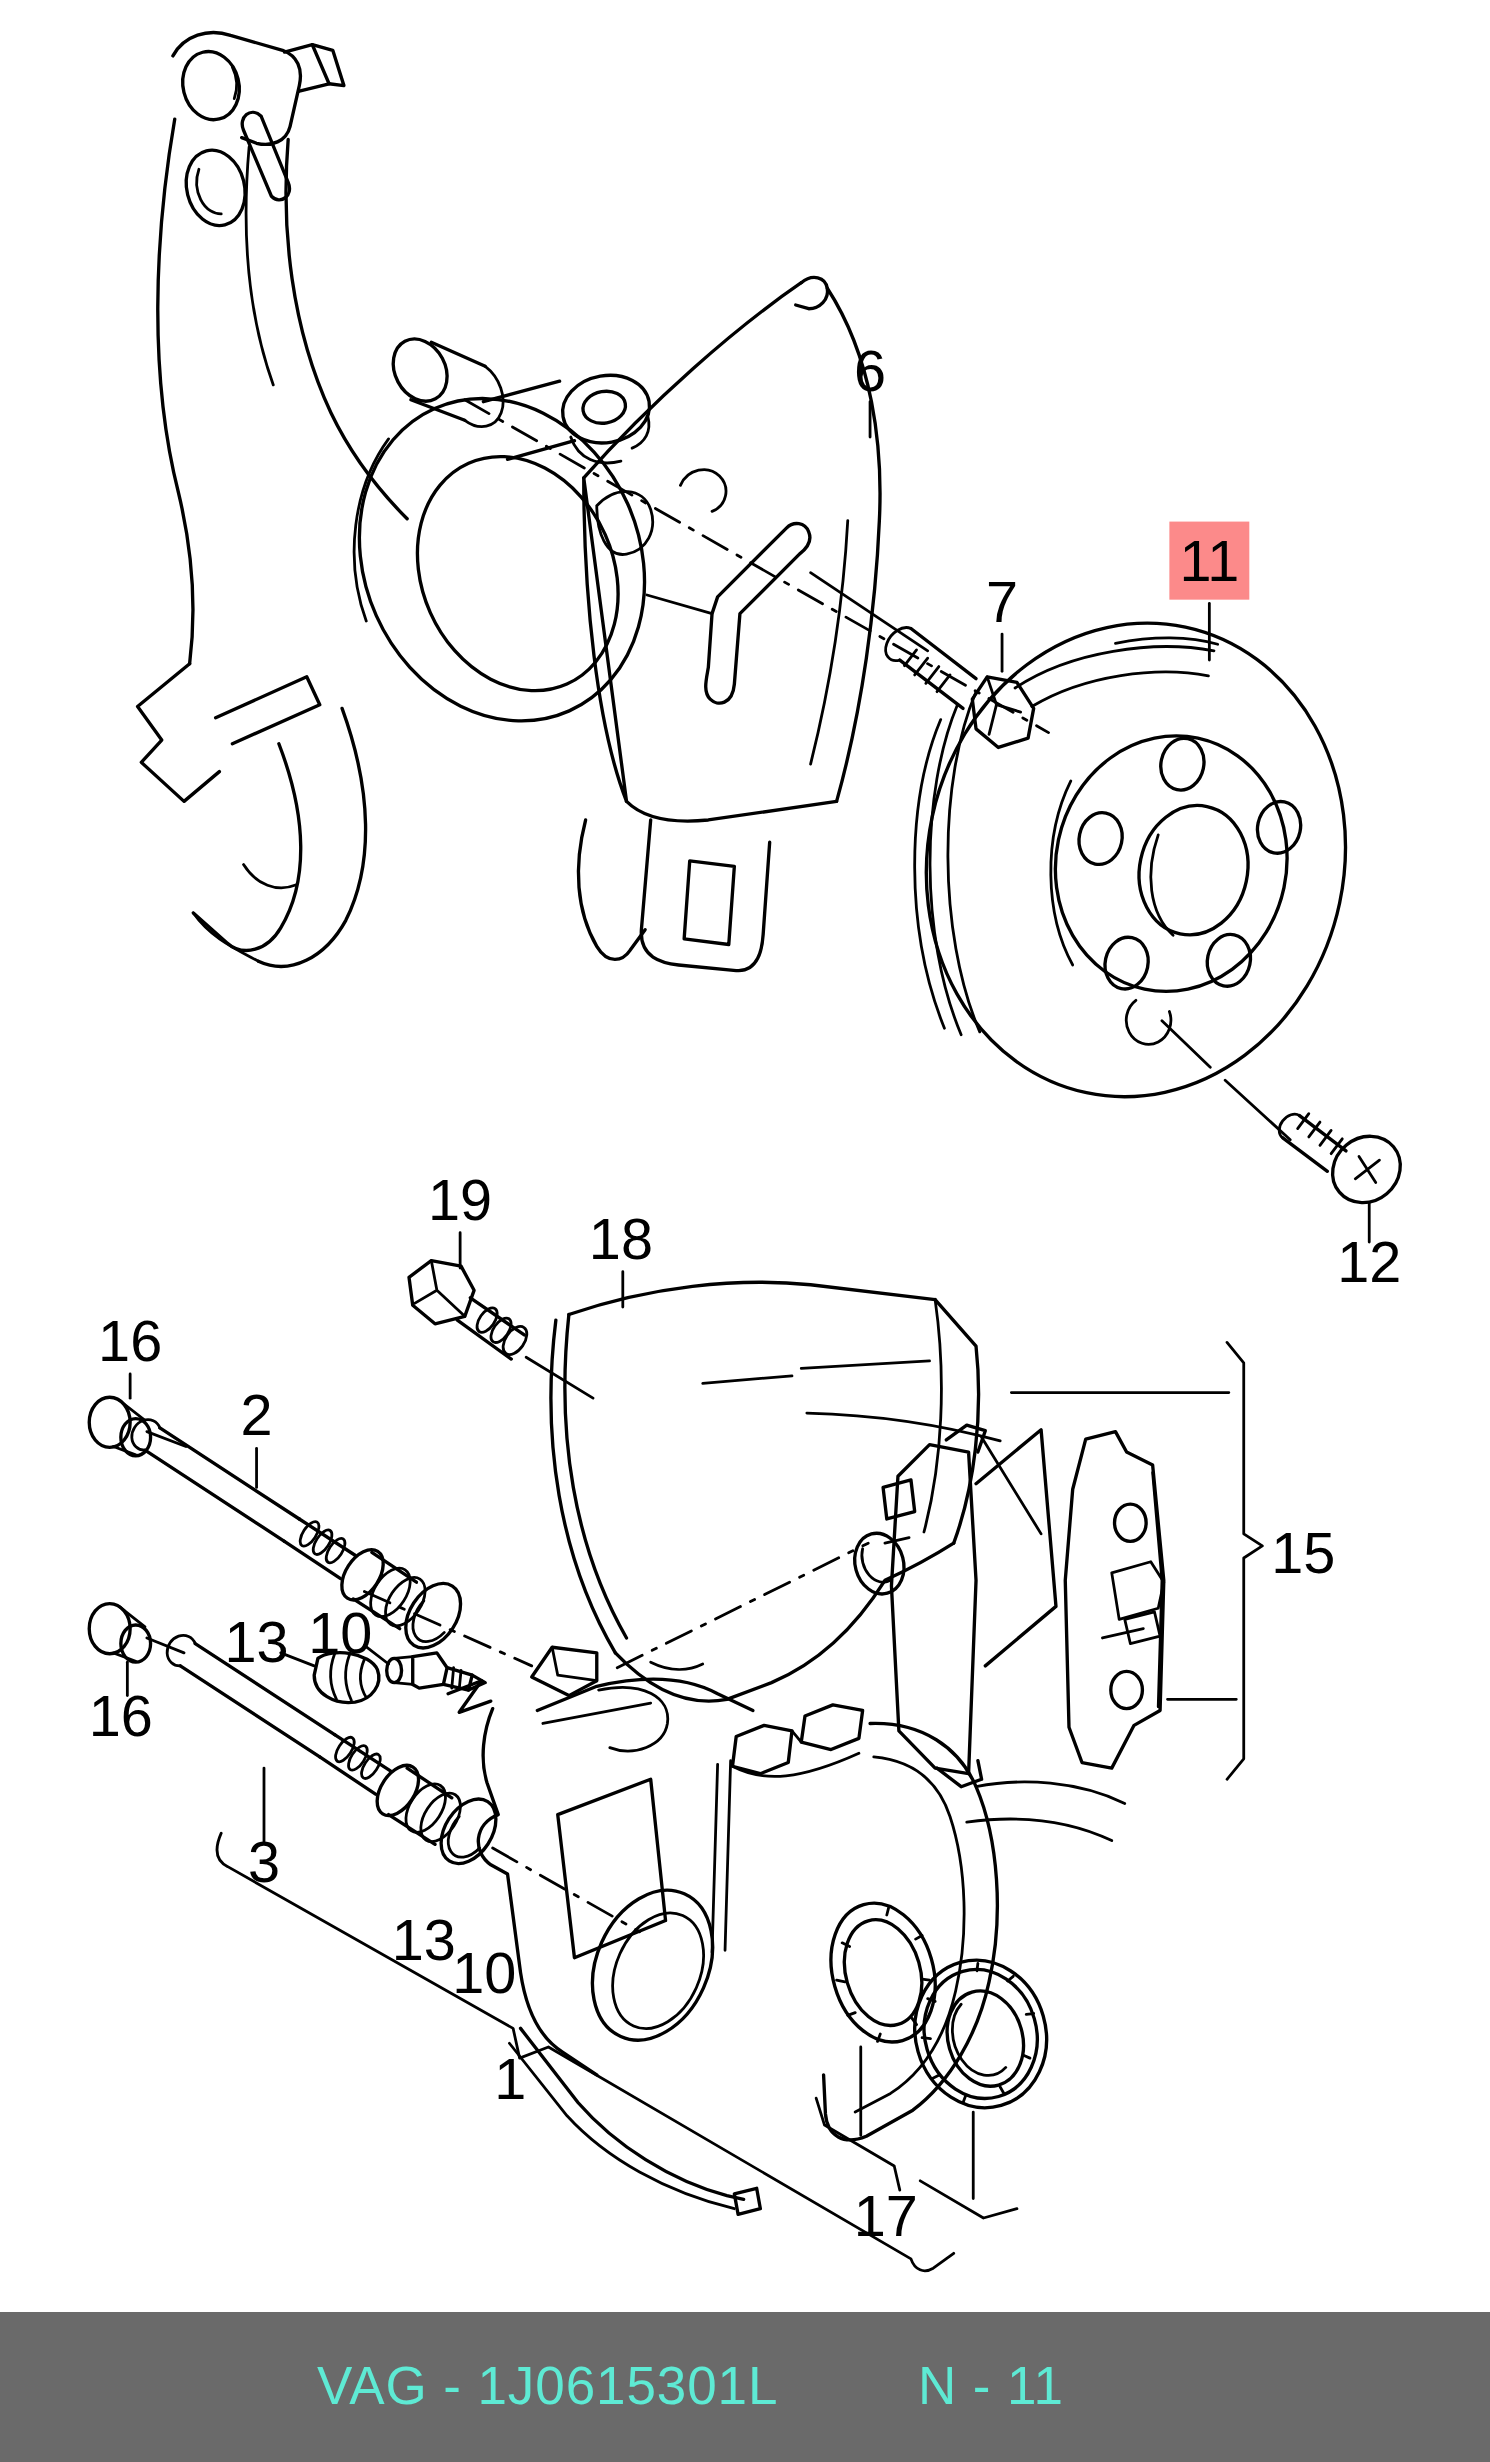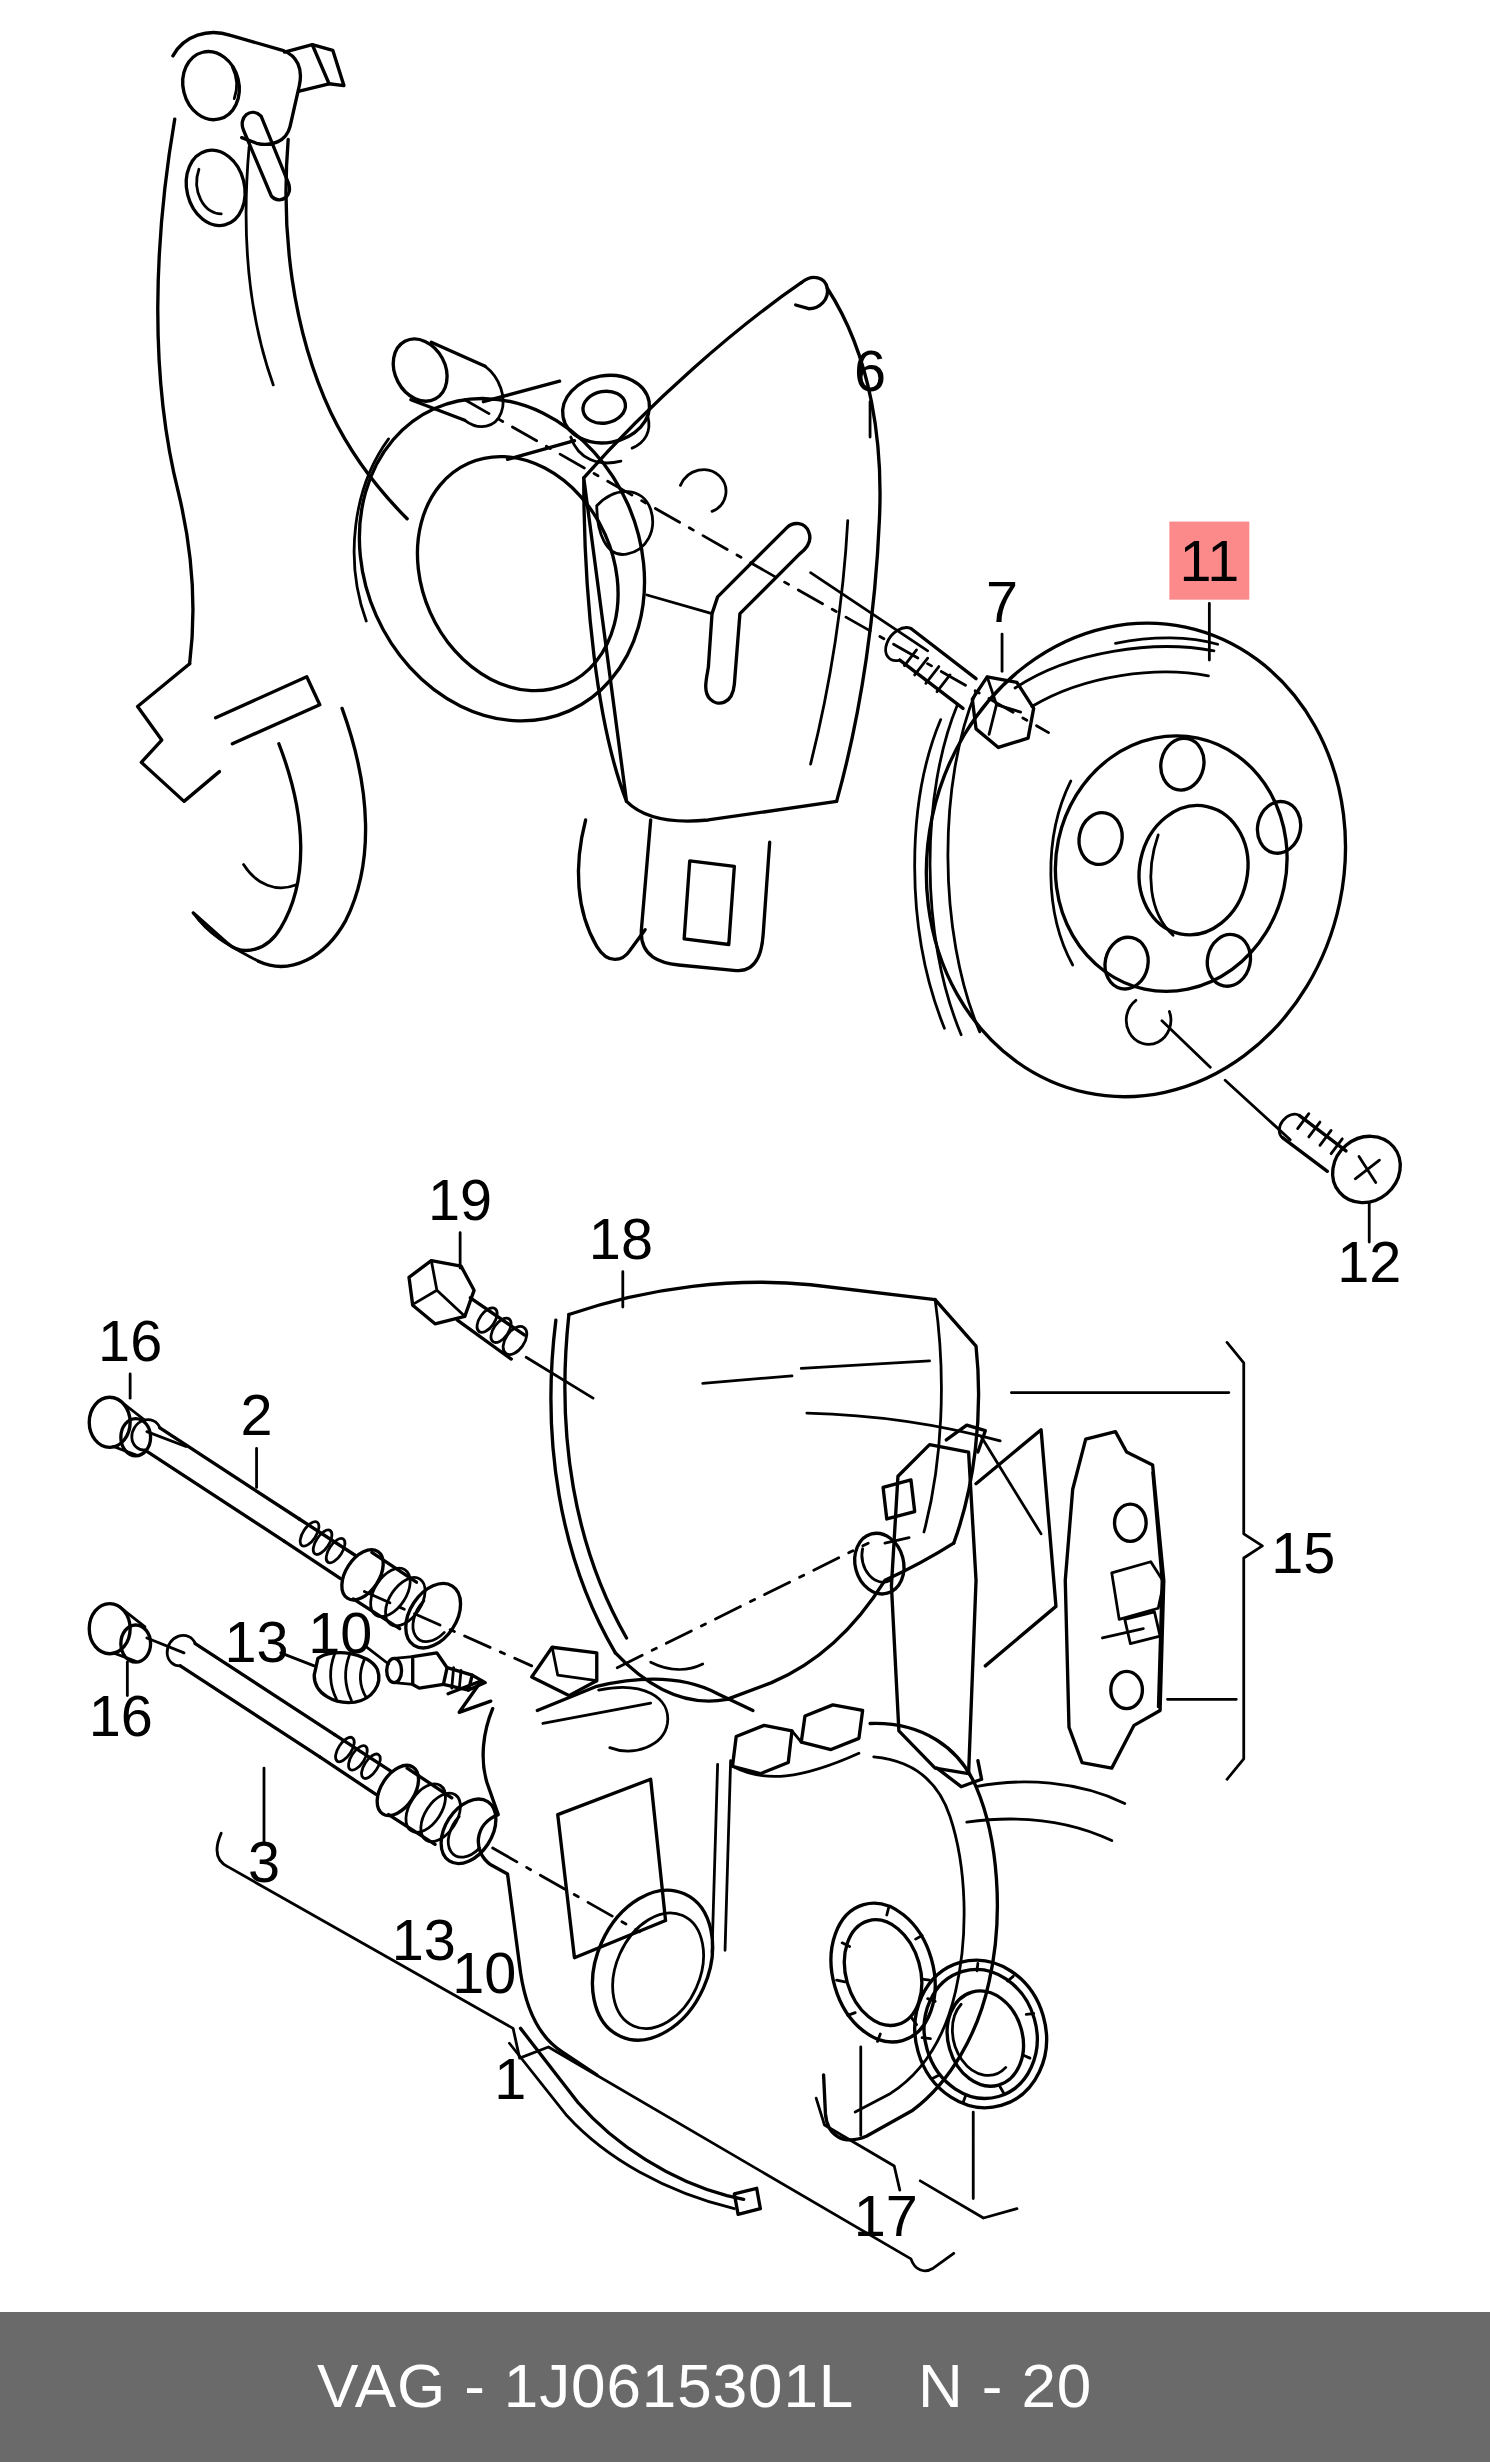--- a/index.html
+++ b/index.html
@@ -8,21 +8,21 @@
   svg{position:absolute;left:0;top:0;}
   svg *{vector-effect:none;}
   .ln, path, ellipse, polyline, line, rect.noline{stroke:#000;fill:none;stroke-width:3.6;stroke-linecap:round;stroke-linejoin:round;}
   .thin{stroke-width:3;}
   .axis{stroke-dasharray:30 12 5 12;stroke-width:3;}
   .lead{stroke-width:3;}
   text{stroke:none;fill:#000;font-family:"Liberation Sans",sans-serif;font-size:62px;}
   .callout{text-anchor:middle;}
   .hl-rect{stroke:none;}
   #footer{position:absolute;left:0;top:2312px;width:1491px;height:151px;background:#6a6a6a;}
-  #footer span{position:absolute;top:50%;transform:translateY(-54%);color:#ffffff;font-size:62px;letter-spacing:0.9px;white-space:pre;}
+  #footer span{position:absolute;top:50%;transform:translateY(-54%);color:#5eead4;font-size:53px;letter-spacing:0.9px;white-space:pre;}
   #footer .code{left:317px;}
   #footer .page{left:918px;}
 </style>
 </head>
 <body>
 
 <div id="stage">
 <svg width="1491" height="2312" viewBox="0 0 1604 2487">
 
   <g>
@@ -302,16 +302,16 @@
     <text class="callout" x="1402" y="1692">15</text>
 
     <text class="callout" x="549" y="2258">1</text>
 
     <text class="callout" x="953" y="2405">17</text>
   </g>
 </svg>
 
 <div id="footer">
   <span class="code">VAG - 1J0615301L</span>
-  <span class="page">N - 20</span>
+  <span class="page">N - 11</span>
 </div>
 </div>
 
 
 </body></html>

